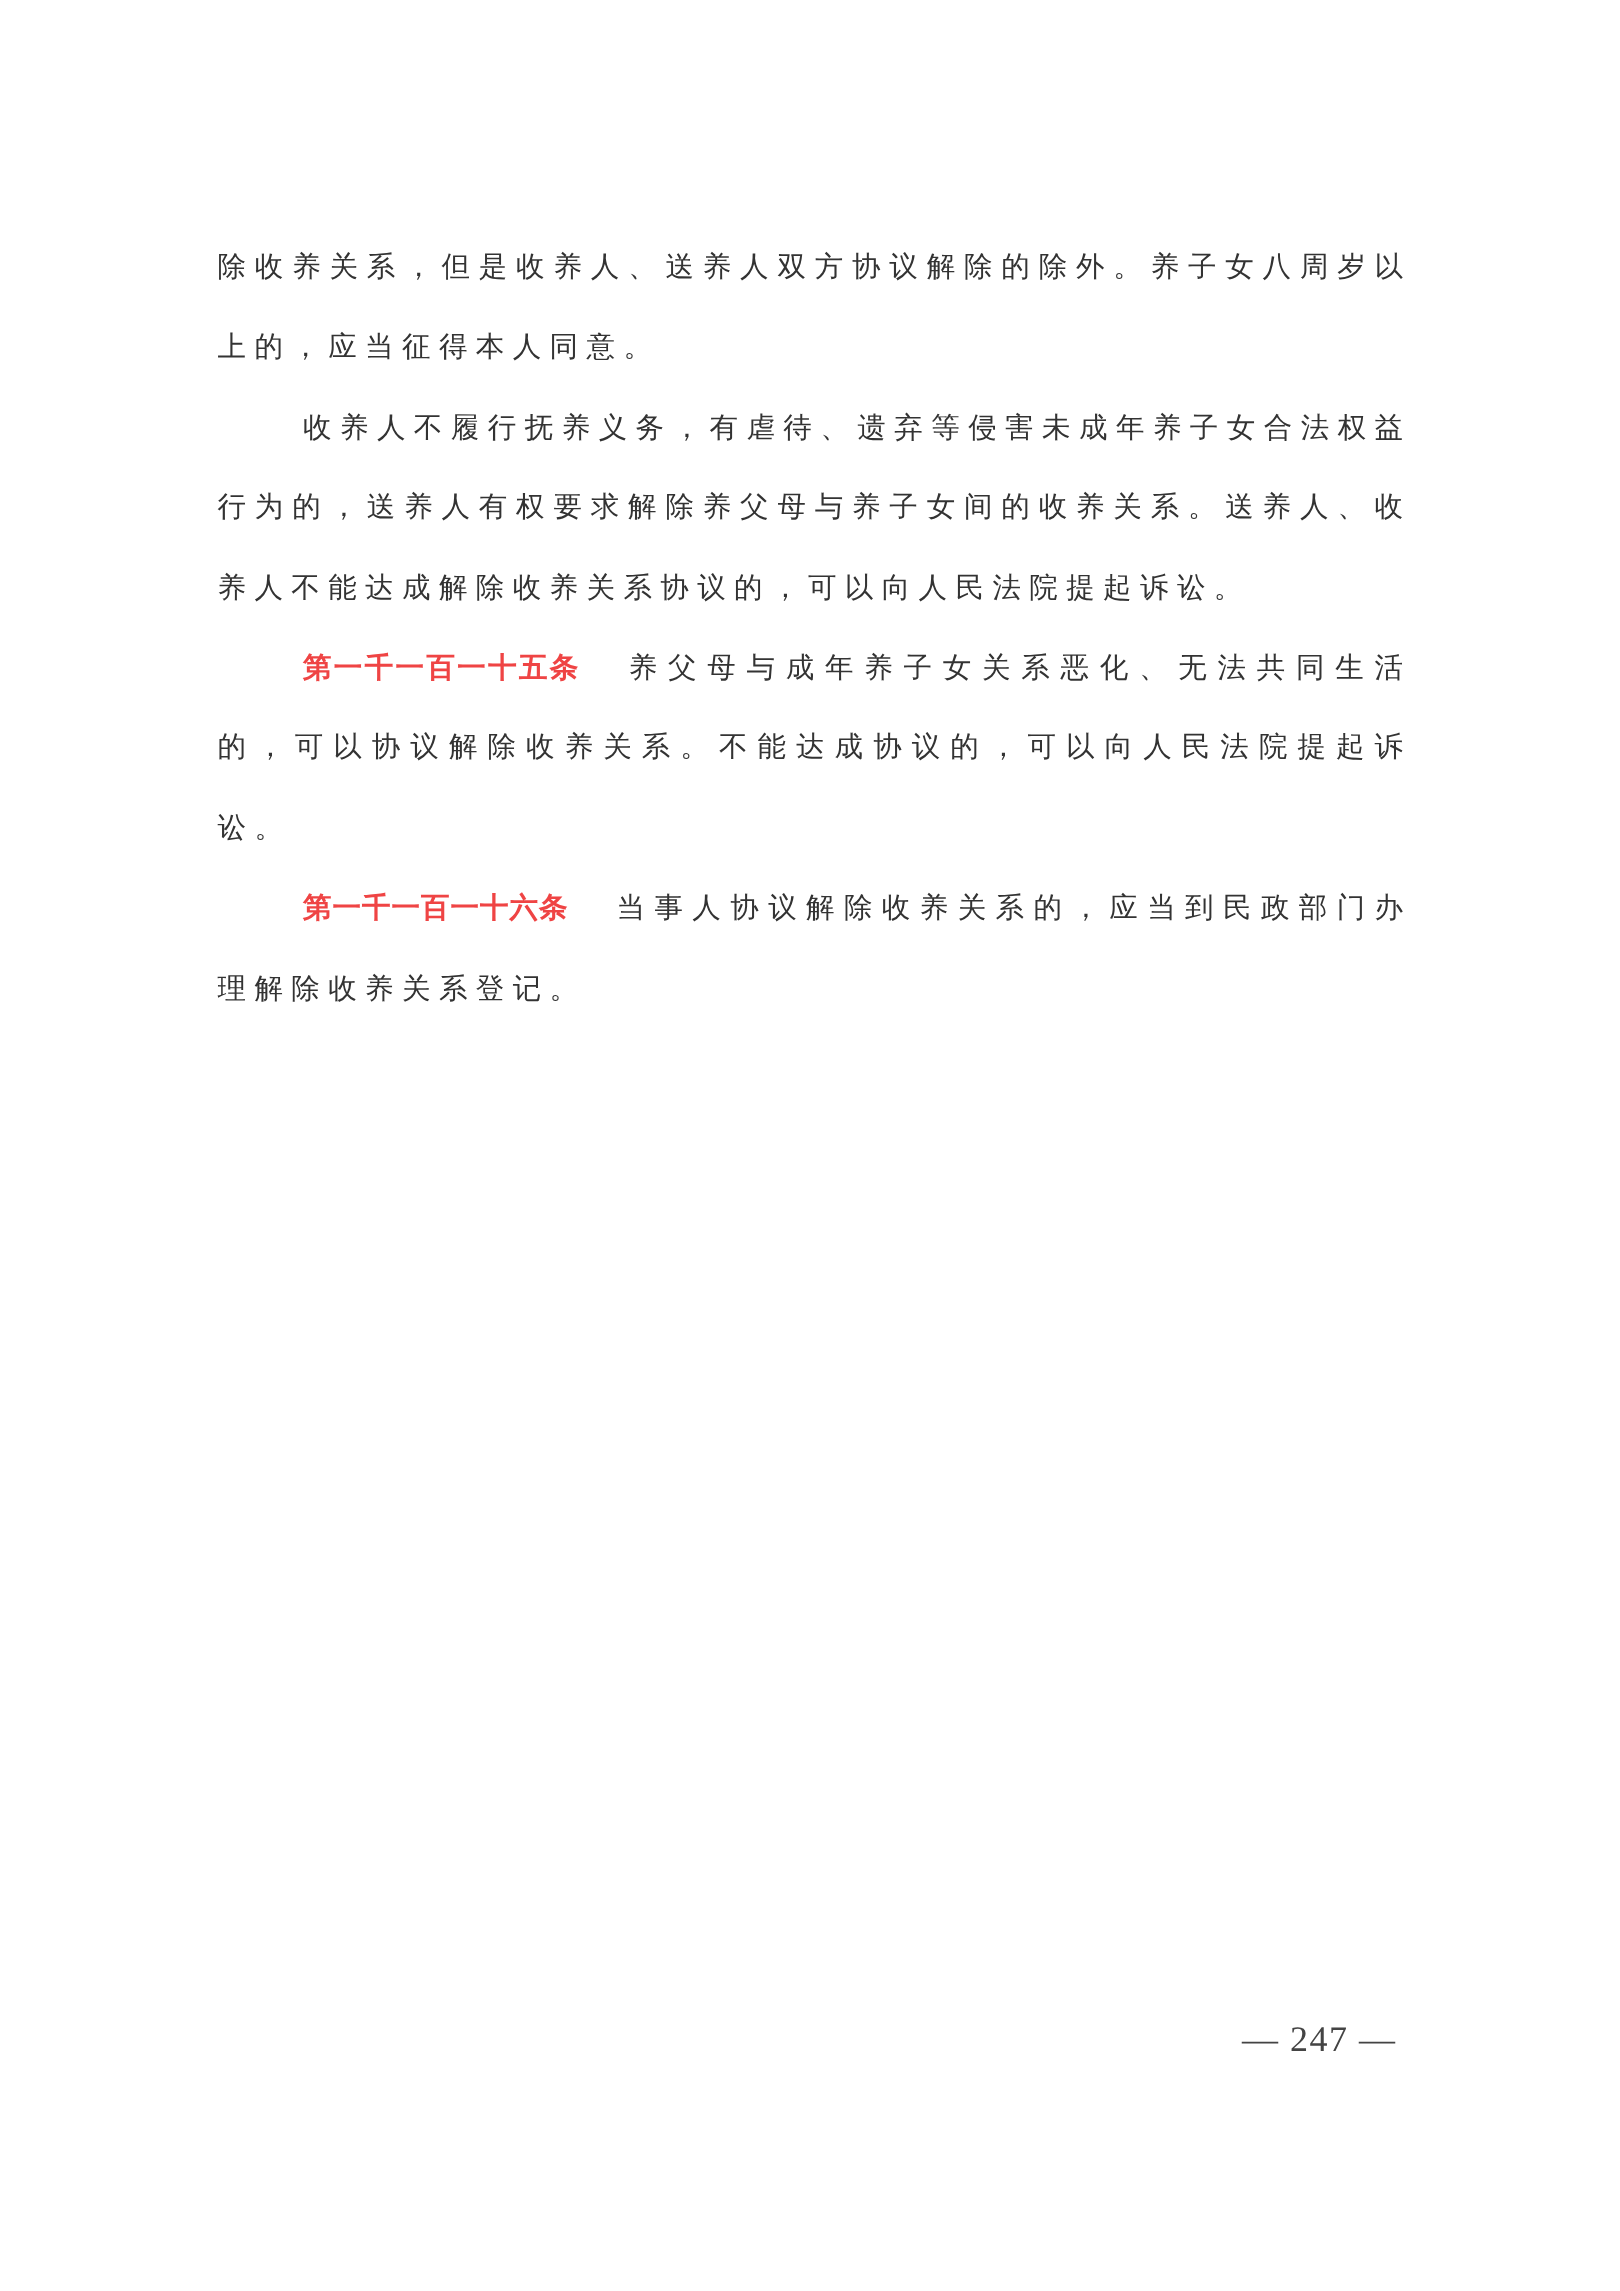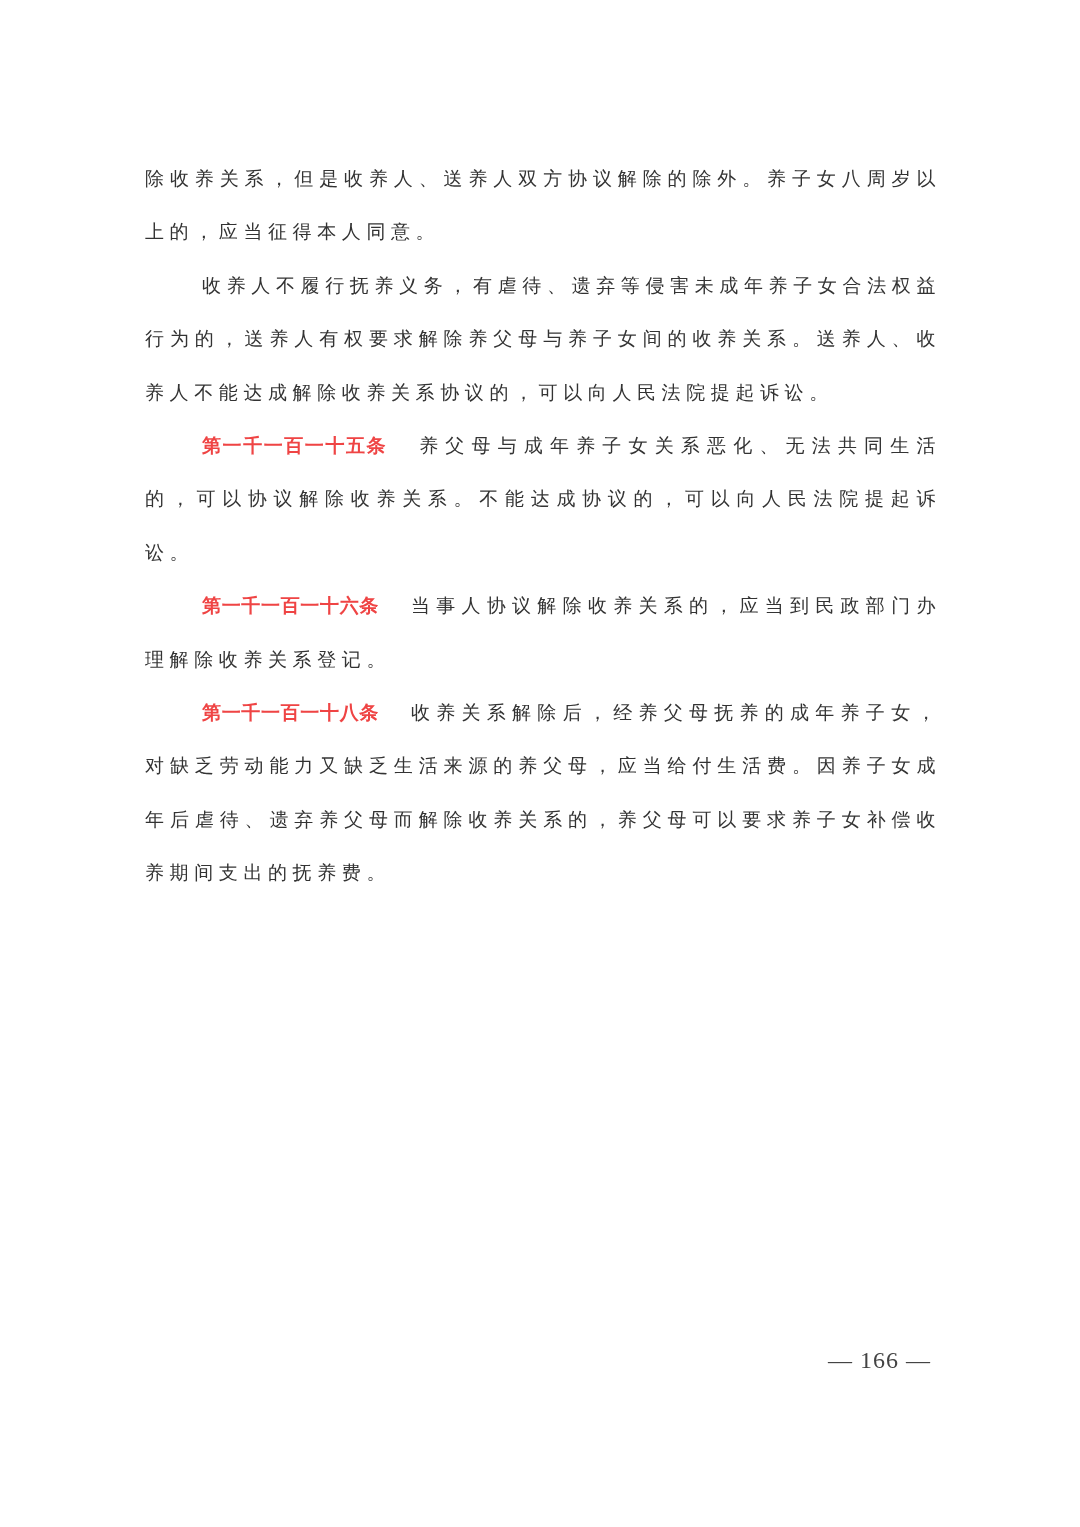--- a/index.html
+++ b/index.html
@@ -61,18 +61,15 @@
   </p>
   <p class="para indent">
     <span>收养人不履行抚养义务，有虐待、遗弃等侵害未成年养子女合法权益行为的，送养人有权要求解除养父母与养子女间的收养关系。送养人、收养人不能达成解除收养关系协议的，可以向人民法院提起诉讼。</span>
   </p>
   <p class="para indent">
     <span class="article-no">第一千一百一十五条</span><span>养父母与成年养子女关系恶化、无法共同生活的，可以协议解除收养关系。不能达成协议的，可以向人民法院提起诉讼。</span>
   </p>
   <p class="para indent">
     <span class="article-no">第一千一百一十六条</span><span>当事人协议解除收养关系的，应当到民政部门办理解除收养关系登记。</span>
   </p>
-  <p class="para indent">
-    <span class="article-no">第一千一百一十八条</span><span>收养关系解除后，经养父母抚养的成年养子女，对缺乏劳动能力又缺乏生活来源的养父母，应当给付生活费。因养子女成年后虐待、遗弃养父母而解除收养关系的，养父母可以要求养子女补偿收养期间支出的抚养费。</span>
-  </p>
 </div>
 
-<div class="page-number">— 166 —</div>
+<div class="page-number">— 247 —</div>
 
 </body></html>

